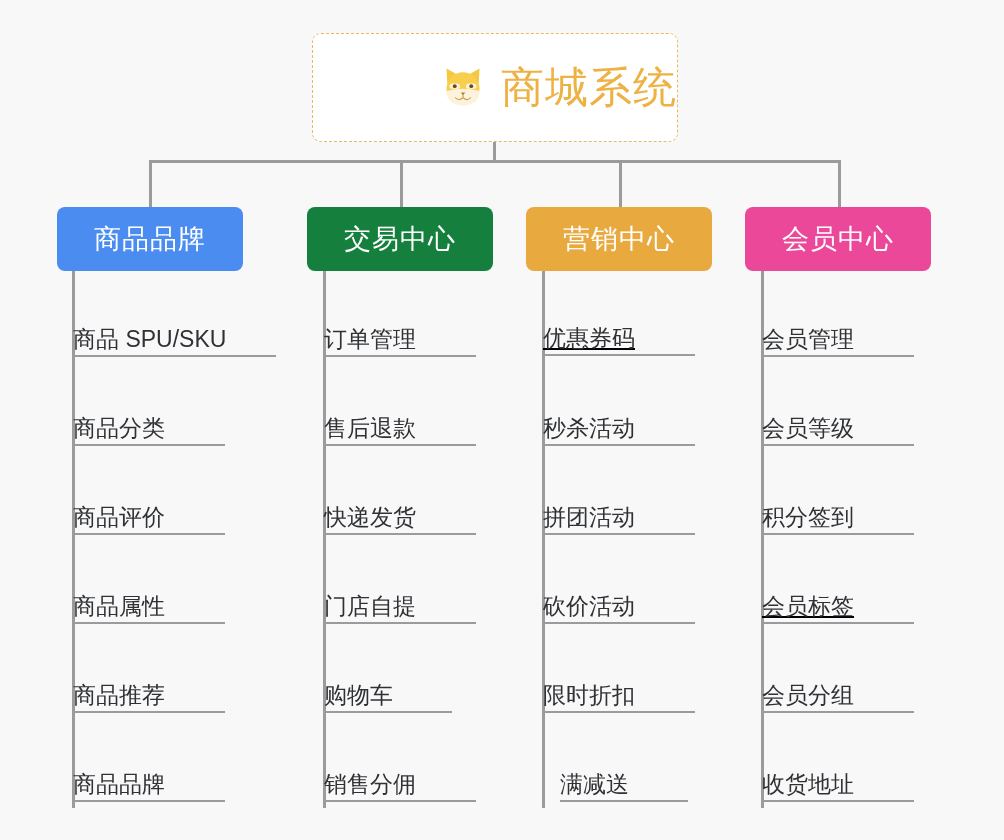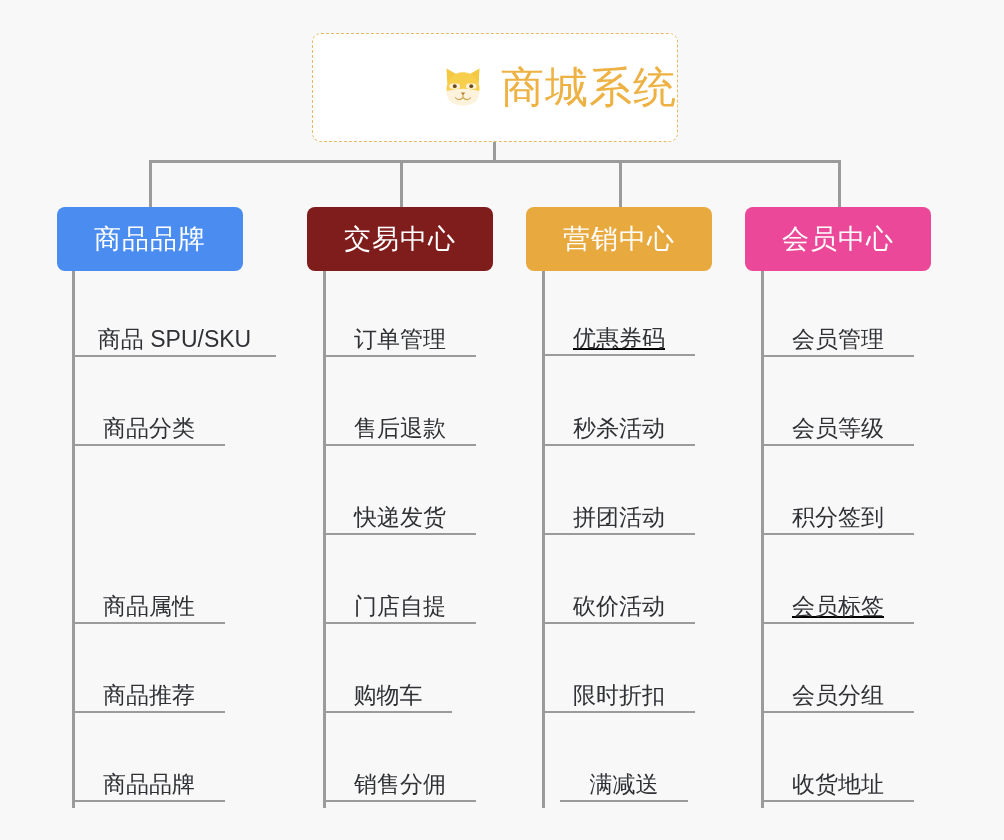--- a/index.html
+++ b/index.html
@@ -77,21 +77,20 @@
     position: absolute;
     width: 3px;
     background: #9b9b9b;
   }
   .leaf {
     position: absolute;
     box-sizing: border-box;
     border-bottom: 2px solid #9b9b9b;
     display: flex;
     align-items: flex-end;
-    justify-content: center;
     padding-bottom: 3px;
     height: 44px;
   }
   .leaf-label {
     font-size: 23px;
     color: #2f3135;
     line-height: 1.15;
     white-space: nowrap;
   }
 </style>
@@ -134,31 +133,34 @@
     <span>商品品牌</span>
   </div>
   <div class="branch-trunk" style="left: 72px; top: 271px; height: 537px; background: rgb(155, 155, 155);"></div>
 
   <div class="leaf" style="left: 73px; top: 313px; width: 203px; border-bottom-color: rgb(155, 155, 155);">
     <span class="leaf-label">商品 SPU/SKU</span>
   </div>
   <div class="leaf" style="left: 73px; top: 402px; width: 152px; border-bottom-color: rgb(155, 155, 155);">
     <span class="leaf-label">商品分类</span>
   </div>
+  <div class="leaf" style="left: 73px; top: 491px; width: 152px; border-bottom-color: rgb(155, 155, 155);">
+    <span class="leaf-label">商品评价</span>
+  </div>
   <div class="leaf" style="left: 73px; top: 669px; width: 152px; border-bottom-color: rgb(155, 155, 155);">
     <span class="leaf-label">商品推荐</span>
   </div>
   <div class="leaf" style="left: 73px; top: 580px; width: 152px; border-bottom-color: rgb(155, 155, 155);">
     <span class="leaf-label">商品属性</span>
   </div>
   <div class="leaf" style="left: 73px; top: 758px; width: 152px; border-bottom-color: rgb(155, 155, 155);">
     <span class="leaf-label">商品品牌</span>
   </div>
 
-  <div class="cat-box" style="left: 307px; top: 207px; width: 186px; background: #7f1d1d;">
+  <div class="cat-box" style="left: 307px; top: 207px; width: 186px; background: #15803d;">
     <span>交易中心</span>
   </div>
   <div class="branch-trunk" style="left: 323px; top: 271px; height: 537px; background: rgb(155, 155, 155);"></div>
 
   <div class="leaf" style="left: 324px; top: 313px; width: 152px; border-bottom-color: rgb(155, 155, 155);">
     <span class="leaf-label">订单管理</span>
   </div>
   <div class="leaf" style="left: 324px; top: 402px; width: 152px; border-bottom-color: rgb(155, 155, 155);">
     <span class="leaf-label">售后退款</span>
   </div>

